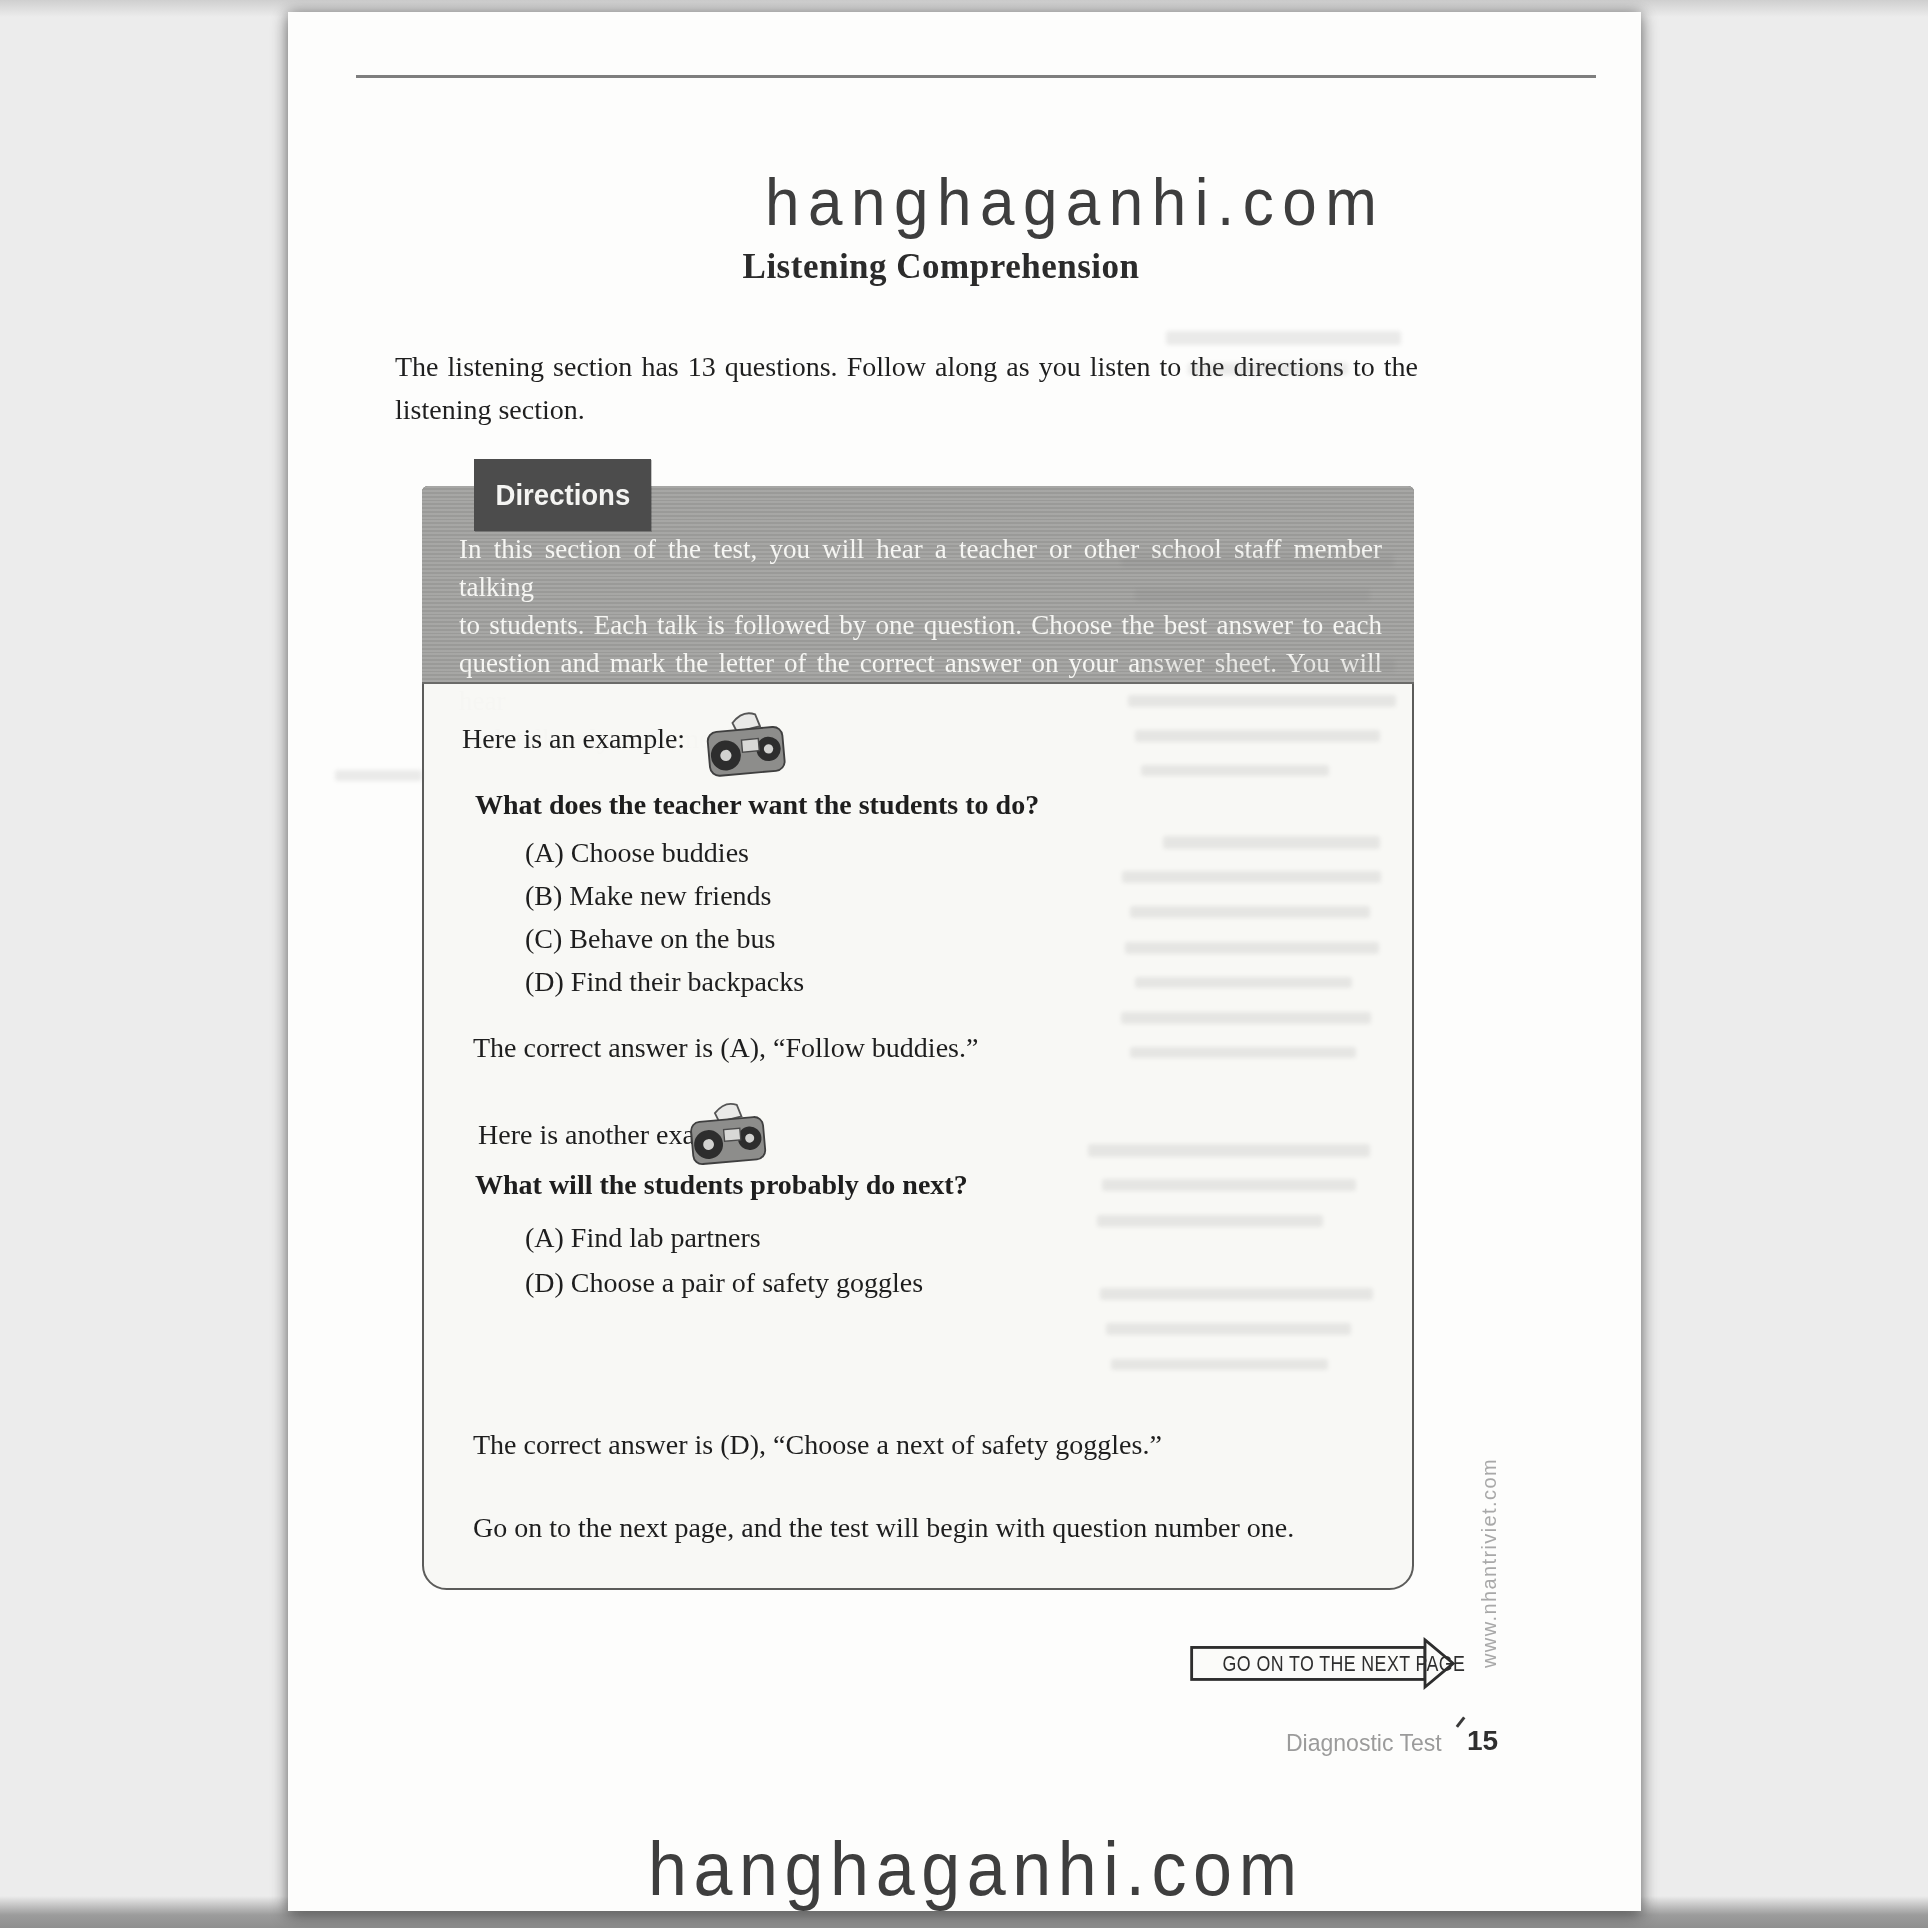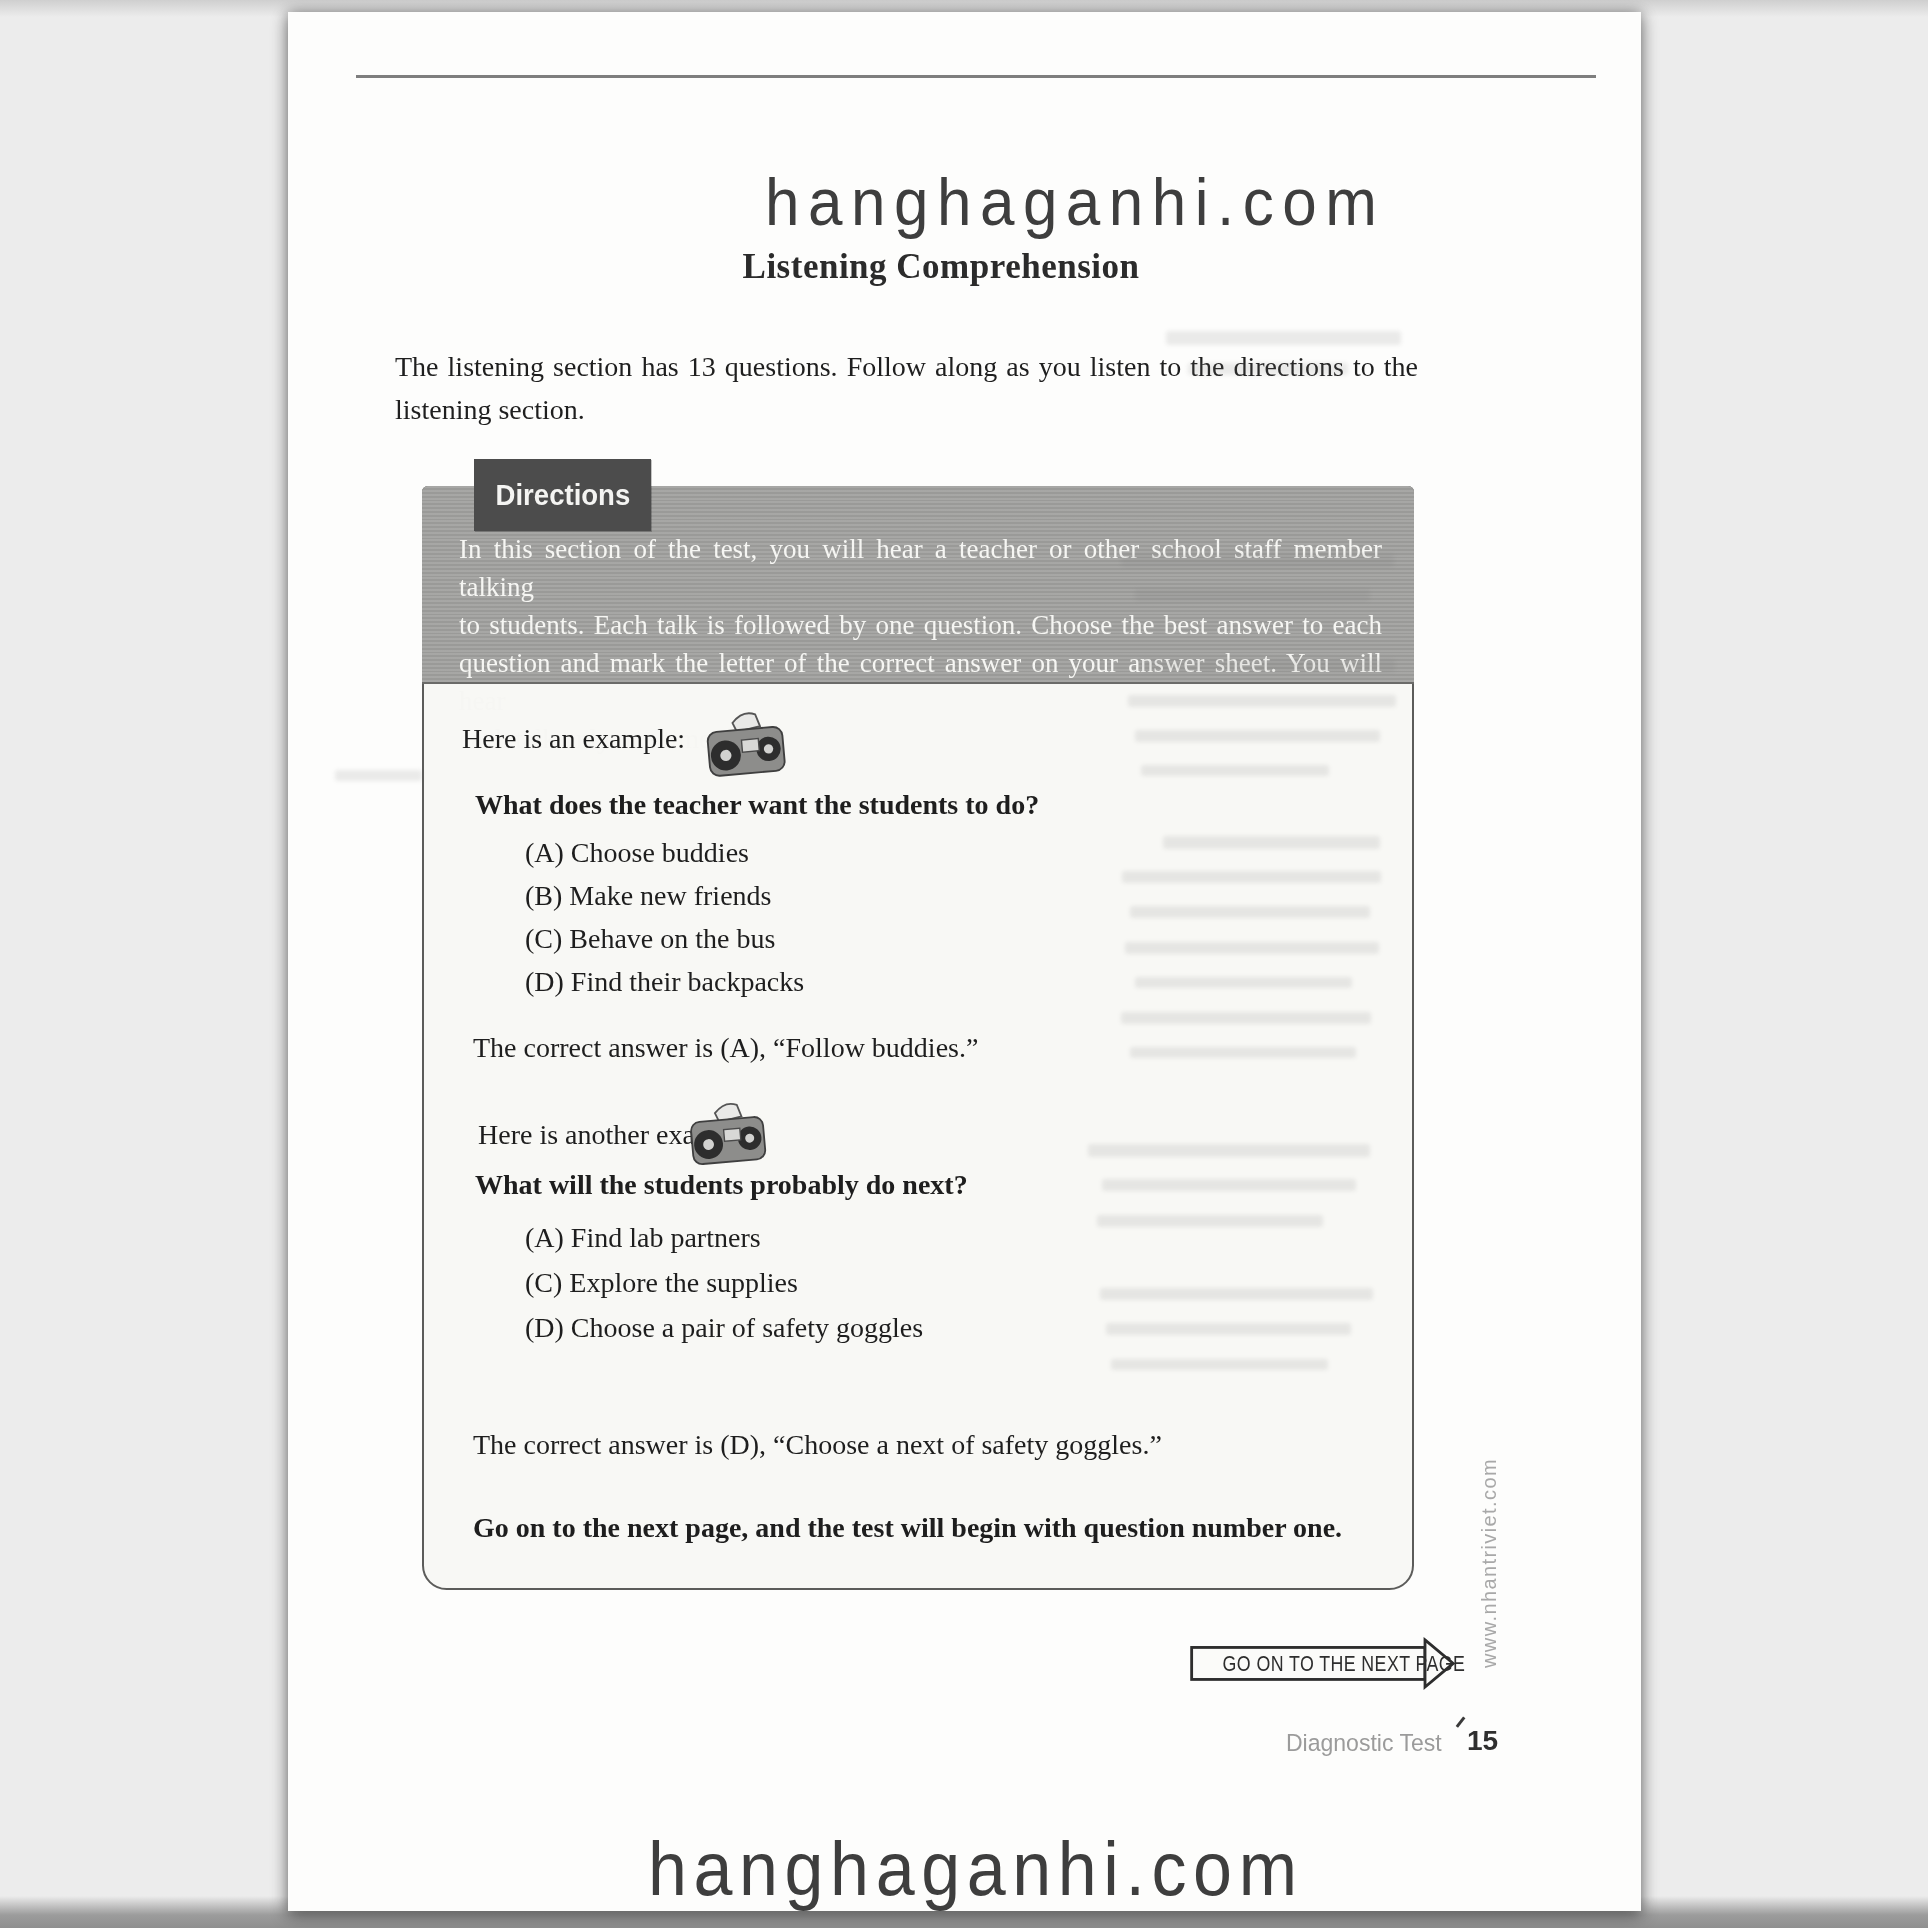--- a/index.html
+++ b/index.html
@@ -110,26 +110,25 @@
       <circle cx="24" cy="51" r="16" fill="#2d2d2d"></circle>
         <circle cx="24" cy="51" r="6" fill="#d2d2d0"></circle>
       <circle cx="70" cy="48" r="13" fill="#2d2d2d"></circle>
         <circle cx="70" cy="48" r="5" fill="#d2d2d0"></circle>
       <rect x="42" y="36" width="18" height="13" fill="#d8d8d6" stroke="#4a4a4a" stroke-width="1.5"></rect>
     </g>
   </svg>
   <div class="body-line q" style="left:475px;top:1169px;">What will the students probably do next?</div>
   <div class="opts" style="left:525px;top:1215px;line-height:45px;">
     <div>(A) Find lab partners</div>
-    <div>(C) Explore the supplies</div>
     <div>(D) Choose a pair of safety goggles</div>
   </div>
   <div class="body-line" style="left:473px;top:1429px;">The correct answer is (D), “Choose a next of safety goggles.”</div>
 
-  <div class="body-line" style="left:473px;top:1512px;font-weight:bold;">Go on to the next page, and the test will begin with question number one.</div>
+  <div class="body-line" style="left:473px;top:1512px;">Go on to the next page, and the test will begin with question number one.</div>
 
   <svg id="arrow-svg" width="271" height="55" viewBox="0 0 288 58">
     <rect x="6" y="13" width="248" height="34" fill="#fbfbf9" stroke="#2d2d2d" stroke-width="3"></rect>
     <polygon points="254,5 284,30 254,55" fill="#fbfbf9" stroke="#2d2d2d" stroke-width="3"></polygon>
   </svg>
   <div id="arrow-label">
     <span>GO ON TO THE NEXT PAGE</span>
   </div>
 
   <div id="side-url">www.nhantriviet.com</div>

